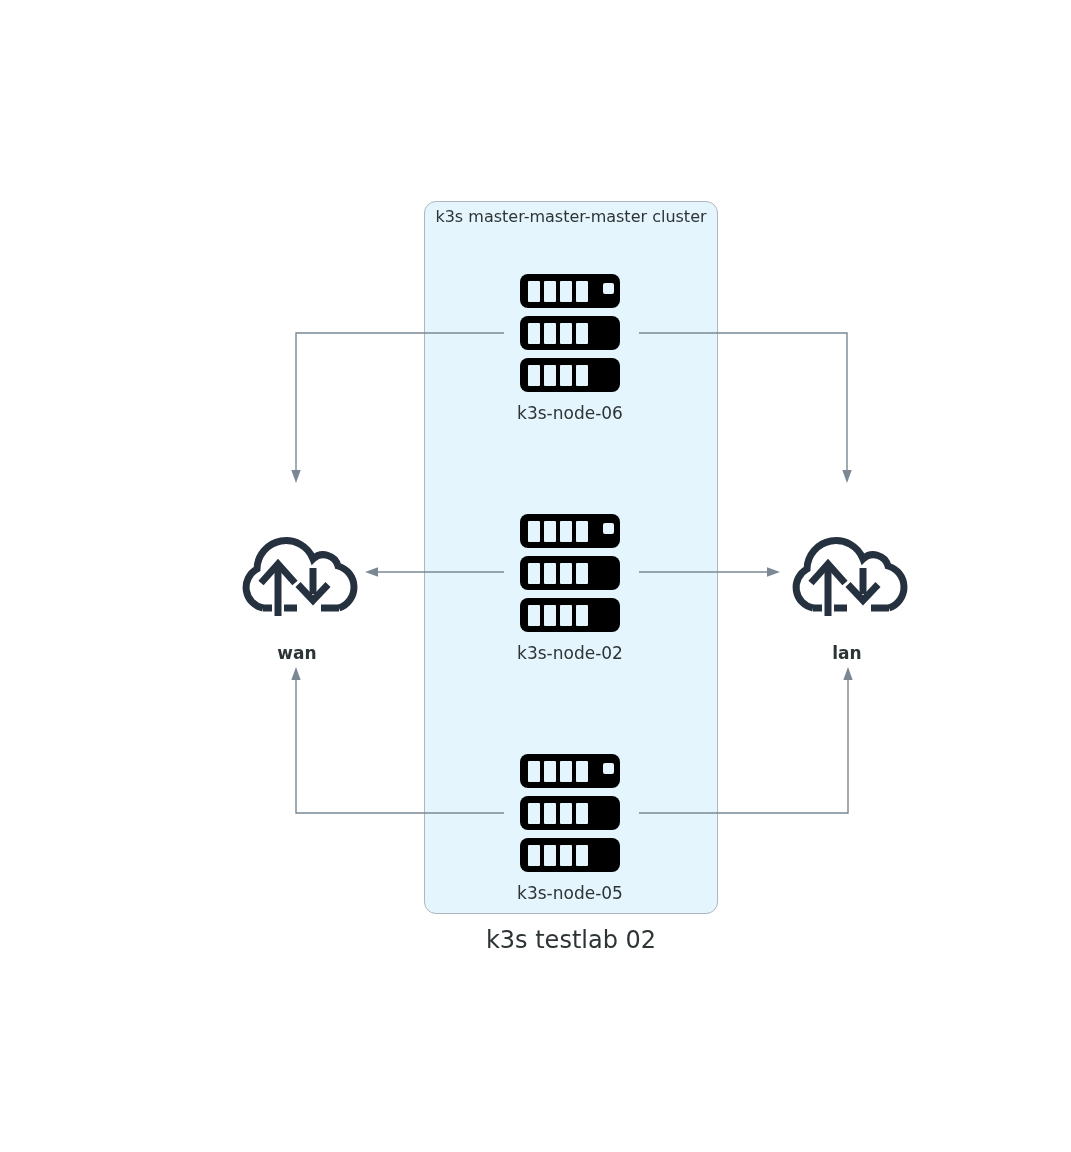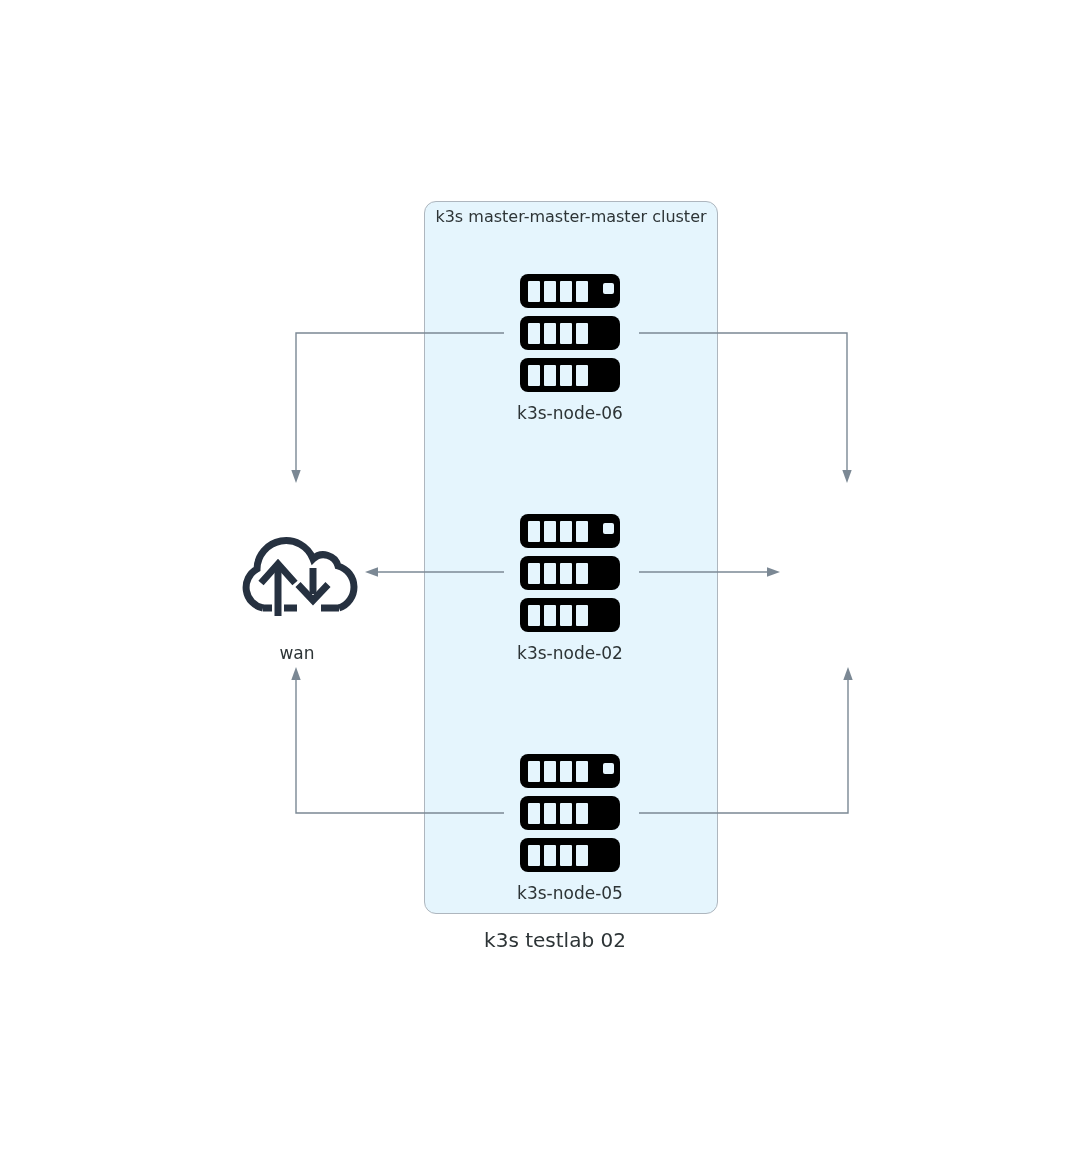--- a/index.html
+++ b/index.html
@@ -37,25 +37,25 @@
     font-size:17px;line-height:20px;white-space:nowrap;
     color:var(--text,#2D3436);text-align:center;
   }
   .net{position:absolute;width:124px;}
   .net-wan{left:199px;top:531px;}
   .net-lan{left:749px;top:531px;}
   .cloud-svg{display:block;width:124px;height:92px;color:var(--cloud,#263140);}
   .net-label{
     position:absolute;top:112px;left:50%;transform:translateX(-50%);
     font-size:17px;line-height:20px;white-space:nowrap;
-    color:var(--text,#2D3436);text-align:center;
+    color:var(--text,#2D3436);text-align:center;font-weight:bold;
   }
   .diagram-title{
-    position:absolute;left:372px;top:928px;width:294px;
-    text-align:center;font-size:20px;line-height:24px;white-space:nowrap;
+    position:absolute;left:388px;top:928px;width:294px;
+    text-align:center;font-size:24px;line-height:24px;white-space:nowrap;
     color:var(--text,#2D3436);
   }
 </style>
 </head>
 <body>
 
 <svg width="0" height="0" style="position:absolute">
   <defs>
     <g id="server-shape">
       <g fill="currentColor">
@@ -144,16 +144,22 @@
     <div class="node-label">k3s-node-05</div>
   </div>
 
   <div class="net net-wan">
     <svg class="cloud-svg" viewBox="0 0 124 92">
         <use href="#cloud-shape"></use>
       </svg>
     <div class="net-label">wan</div>
   </div>
 
+  <div class="net net-lan">
+    <svg class="cloud-svg" viewBox="0 0 124 92">
+        <use href="#cloud-shape"></use>
+      </svg>
+    <div class="net-label">lan</div>
+  </div>
 
   <div class="diagram-title">k3s testlab 02</div>
 
 </div>
 
 </body></html>

